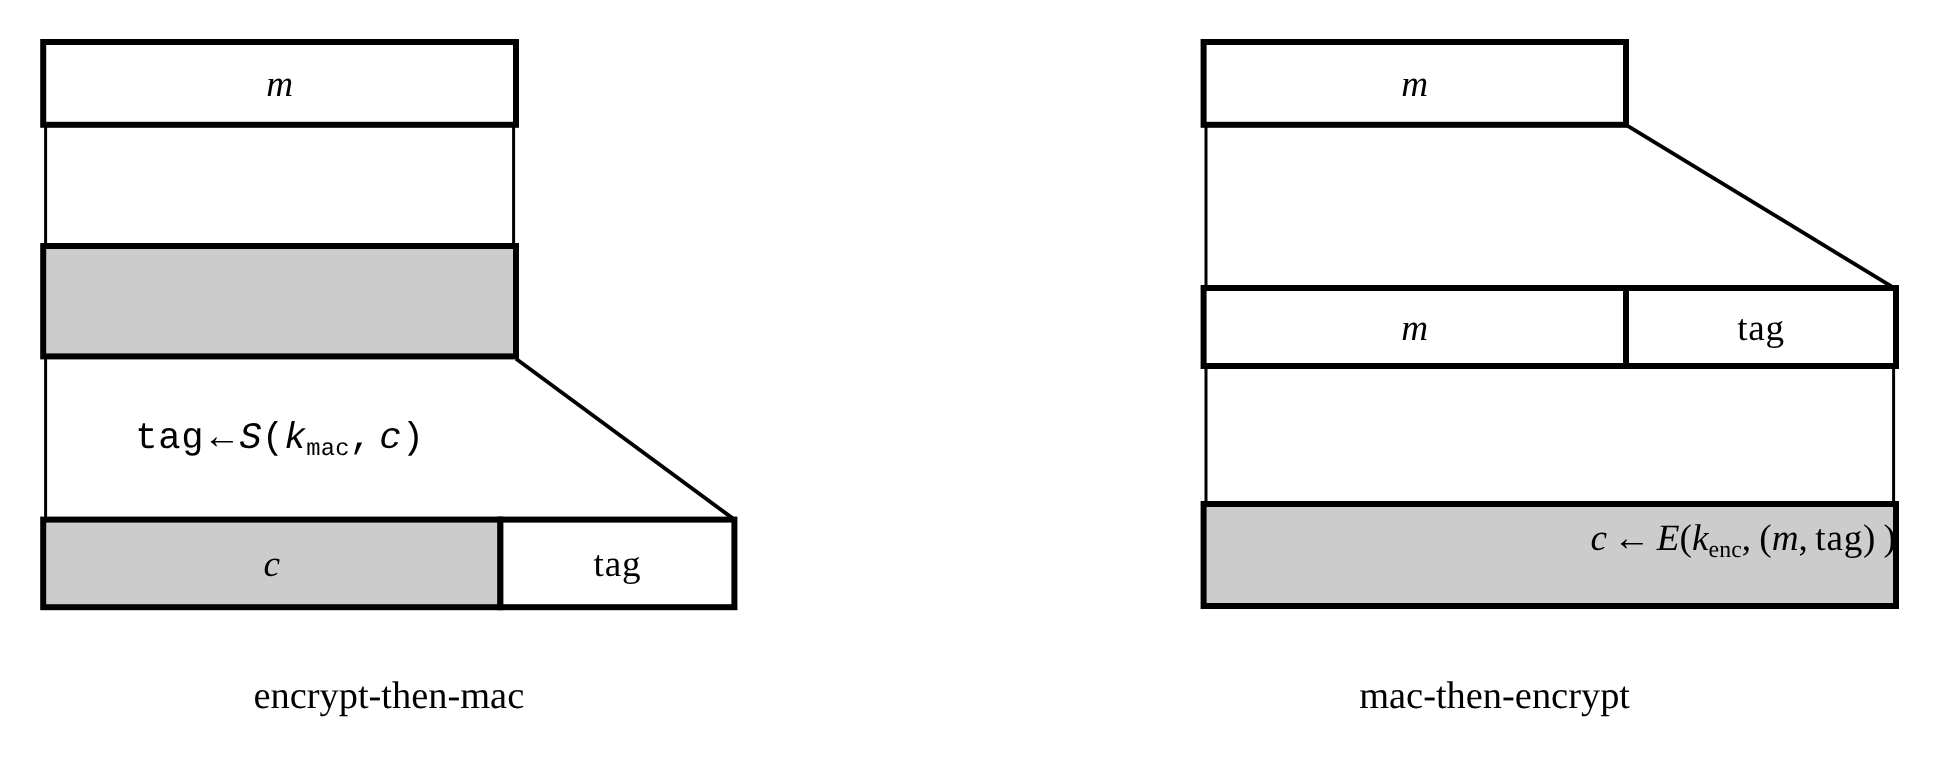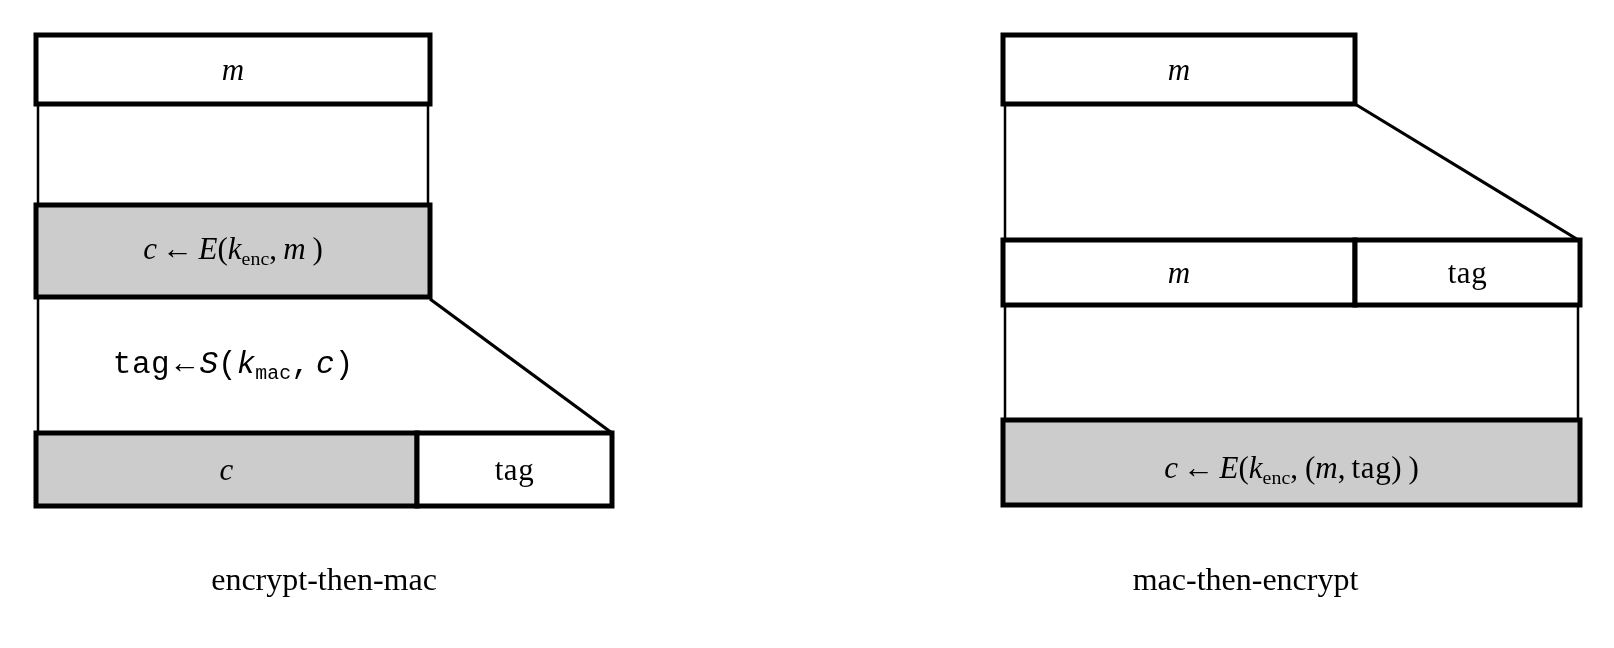--- a/index.html
+++ b/index.html
@@ -95,25 +95,20 @@
       <rect x="1355" y="240" width="225" height="65" fill="#ffffff" stroke="#000000" stroke-width="5"></rect>
 
       <rect x="1003" y="420" width="577" height="85" fill="#cccccc" stroke="#000000" stroke-width="5"></rect>
     </g>
   </svg>
 
   <div class="lbl math" style="left:36px; top:35px; width:394px; height:69px;">
     <span class="it">m</span>
   </div>
 
-  <div class="lbl math" style="left:36px; top:205px; width:394px; height:92px;">
-    <span>
-      <span class="it">c</span><span class="arr">←</span><span class="it">E</span><span class="rm">(</span><span class="it">k</span><span class="sub">enc</span><span class="rm">,</span> <span class="it">m</span><span class="spacer"></span><span class="rm">)</span>
-    </span>
-  </div>
 
   <div class="lbl math" style="left:36px; top:320px; width:394px; height:94px;font-family:Liberation Mono, monospace;">
     <span>
       <span class="rm thin">tag</span><span class="arr">←</span><span class="it">S</span><span class="rm">(</span><span class="it">k</span><span class="sub">mac</span><span class="rm">,</span> <span class="it">c</span><span class="rm">)</span>
     </span>
   </div>
 
   <div class="lbl math" style="left:36px; top:433px; width:381px; height:73px;">
     <span class="it">c</span>
   </div>
@@ -132,21 +127,21 @@
 
 
   <div class="lbl math" style="left:1003px; top:240px; width:352px; height:65px;">
     <span class="it">m</span>
   </div>
 
   <div class="lbl math" style="left:1355px; top:240px; width:225px; height:65px;">
     <span class="rm thin">tag</span>
   </div>
 
-  <div class="lbl math" style="left:1003px; top:428px; width:577px; height:85px;">
+  <div class="lbl math" style="left:1003px; top:408px; width:577px; height:85px;justify-content:flex-end;">
     <span>
       <span class="it">c</span><span class="arr">←</span><span class="it">E</span><span class="rm">(</span><span class="it">k</span><span class="sub">enc</span><span class="rm">,</span><span class="spacer"></span><span class="rm">(</span><span class="it">m</span><span class="rm">,</span> <span class="rm thin">tag</span><span class="rm">)</span><span class="spacer"></span><span class="rm">)</span>
     </span>
   </div>
 
   <div class="lbl caption" style="left:957px; top:555px; width:577px; height:48px;">
     <span>mac-then-encrypt</span>
   </div>
 
 </div>

